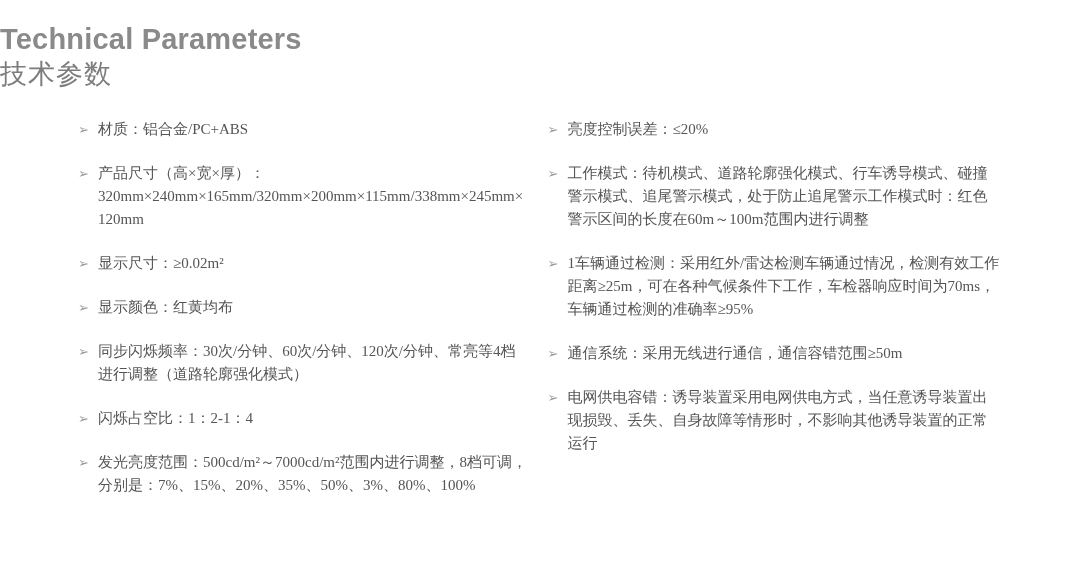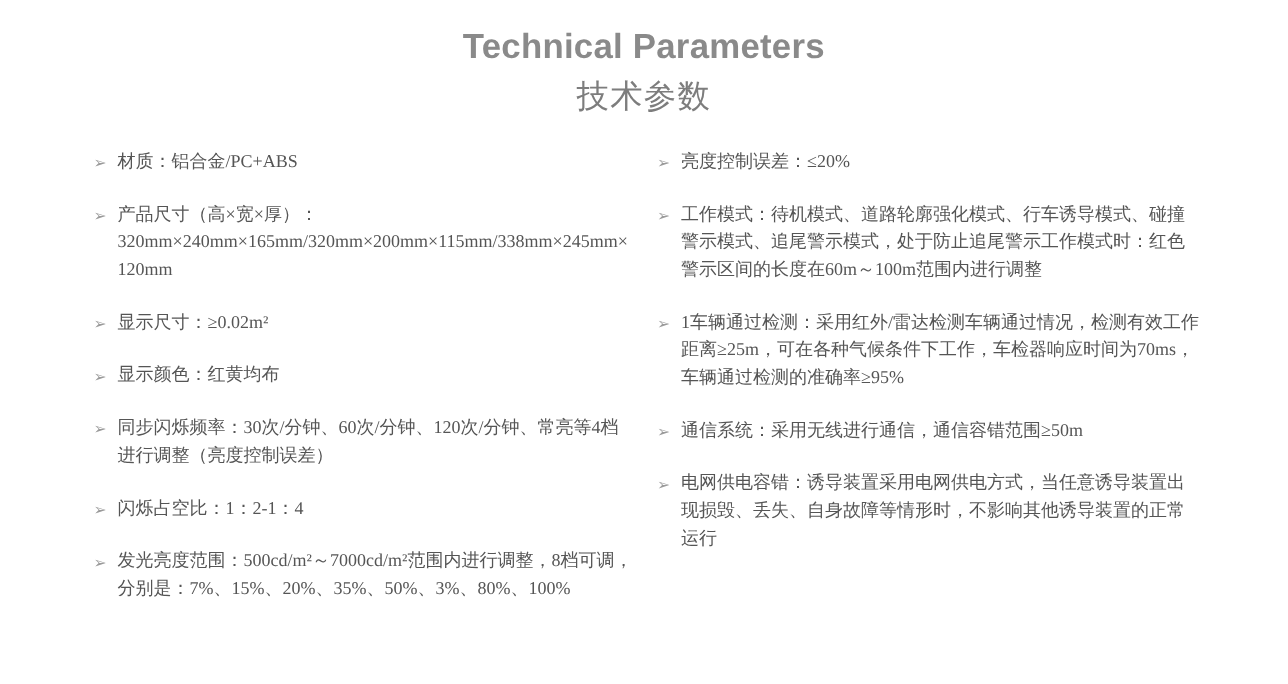--- a/index.html
+++ b/index.html
@@ -14,35 +14,35 @@
     color: #5a5a5a;
     overflow: hidden;
   }
   .page {
     position: relative;
     width: 1073px;
     height: 570px;
     box-sizing: border-box;
   }
   .header {
-    text-align: center;
+    text-align: left;
     padding-top: 22px;
   }
   .title-en {
     font-size: 29px;
     font-weight: bold;
     color: #8a8a8a;
     letter-spacing: 0.2px;
     line-height: 1.2;
   }
   .title-cn {
     font-size: 27px;
     color: #7d7d7d;
     line-height: 1.3;
-    margin-top: 6px;
+    margin-top: 0;
     letter-spacing: 1px;
   }
   .columns {
     display: flex;
     margin-top: 26px;
     padding: 0 72px 0 78px;
     box-sizing: border-box;
   }
   .col {
     box-sizing: border-box;
@@ -108,21 +108,21 @@
         <span class="item-text">显示尺寸：≥0.02m²</span>
       </div>
 
       <div class="item">
         <span class="bullet">➢</span>
         <span class="item-text">显示颜色：红黄均布</span>
       </div>
 
       <div class="item">
         <span class="bullet">➢</span>
-        <span class="item-text">同步闪烁频率：30次/分钟、60次/分钟、120次/分钟、常亮等4档进行调整（亮度控制误差）</span>
+        <span class="item-text">同步闪烁频率：30次/分钟、60次/分钟、120次/分钟、常亮等4档进行调整（道路轮廓强化模式）</span>
       </div>
 
       <div class="item">
         <span class="bullet">➢</span>
         <span class="item-text">闪烁占空比：1：2-1：4</span>
       </div>
 
       <div class="item">
         <span class="bullet">➢</span>
         <span class="item-text">发光亮度范围：500cd/m²～7000cd/m²范围内进行调整，8档可调，分别是：7%、15%、20%、35%、50%、3%、80%、100%</span>

